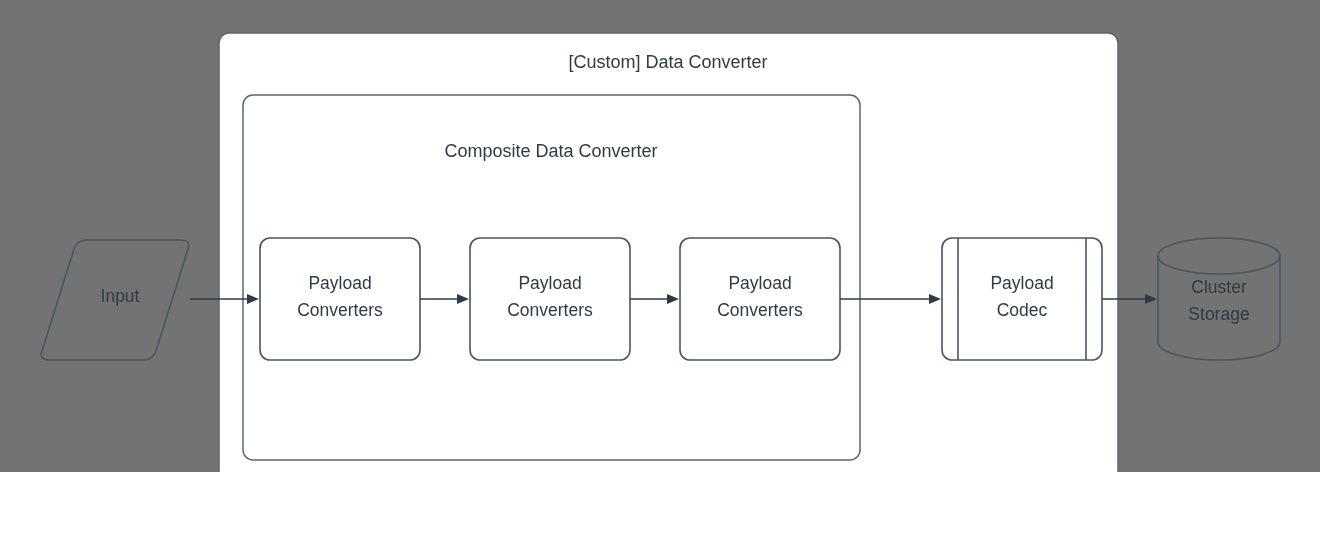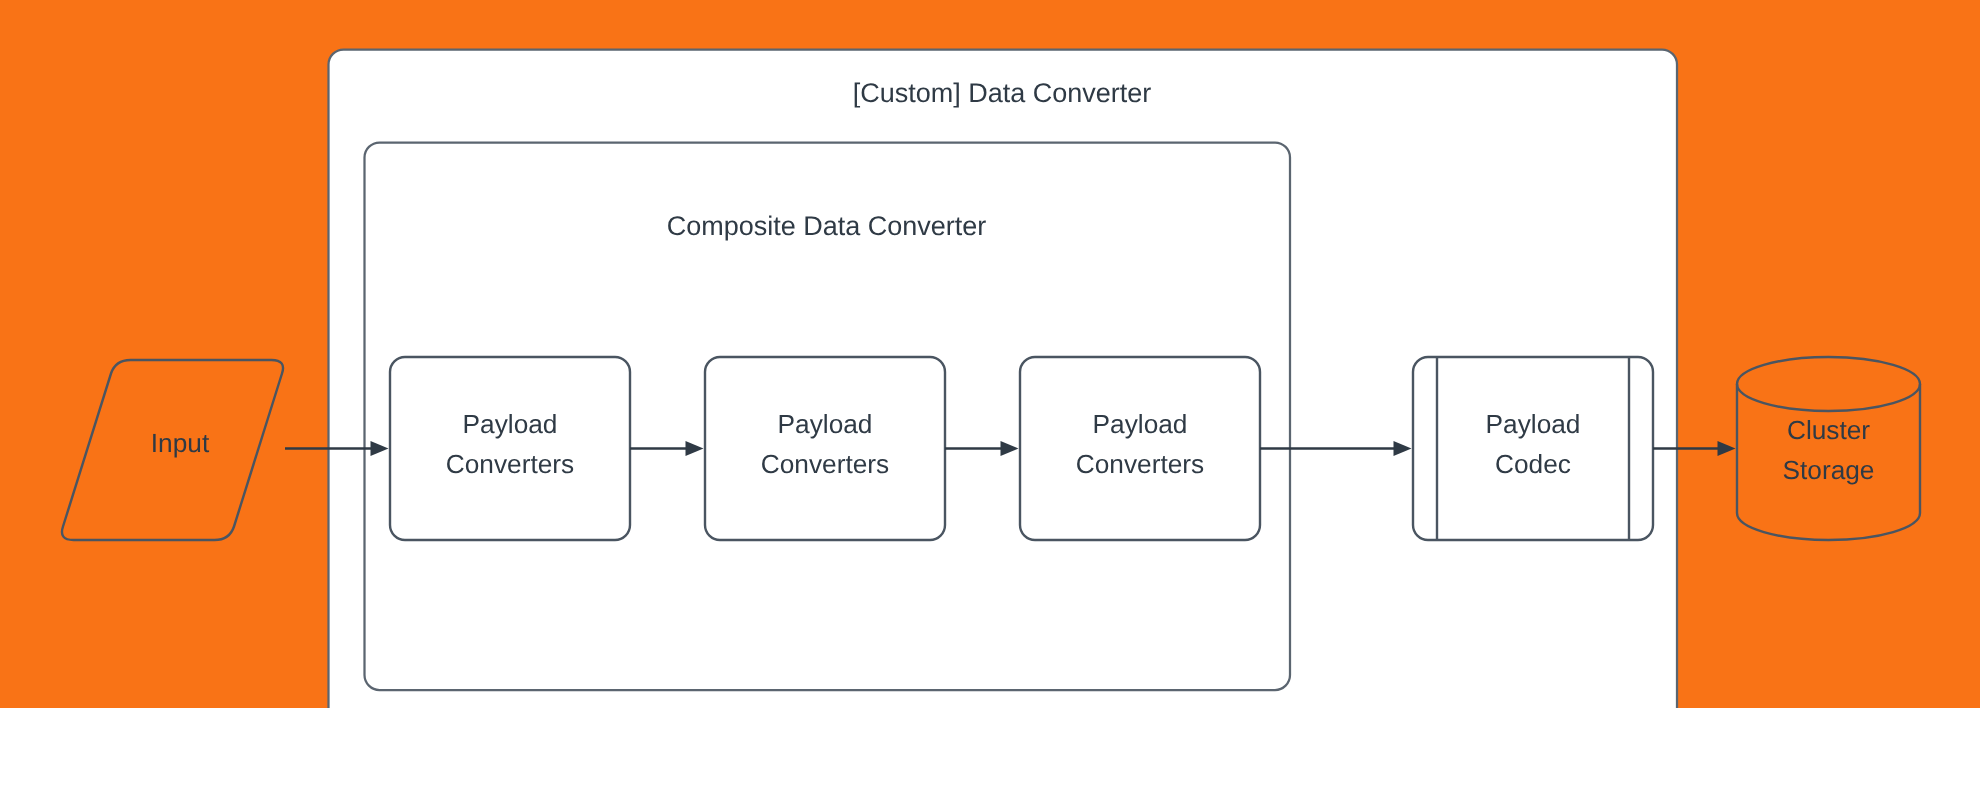--- a/index.html
+++ b/index.html
@@ -8,21 +8,21 @@
     padding: 0;
     background: #ffffff;
   }
   body {
     font-family: "Liberation Sans", sans-serif;
   }
   #canvas {
     position: relative;
     width: 1320px;
     height: 472px;
-    background: #f97316;
+    background: #737373;
     overflow: hidden;
   }
   #diagram-svg {
     position: absolute;
     left: 0;
     top: 0;
     width: 1320px;
     height: 540px;
     display: block;
   }

